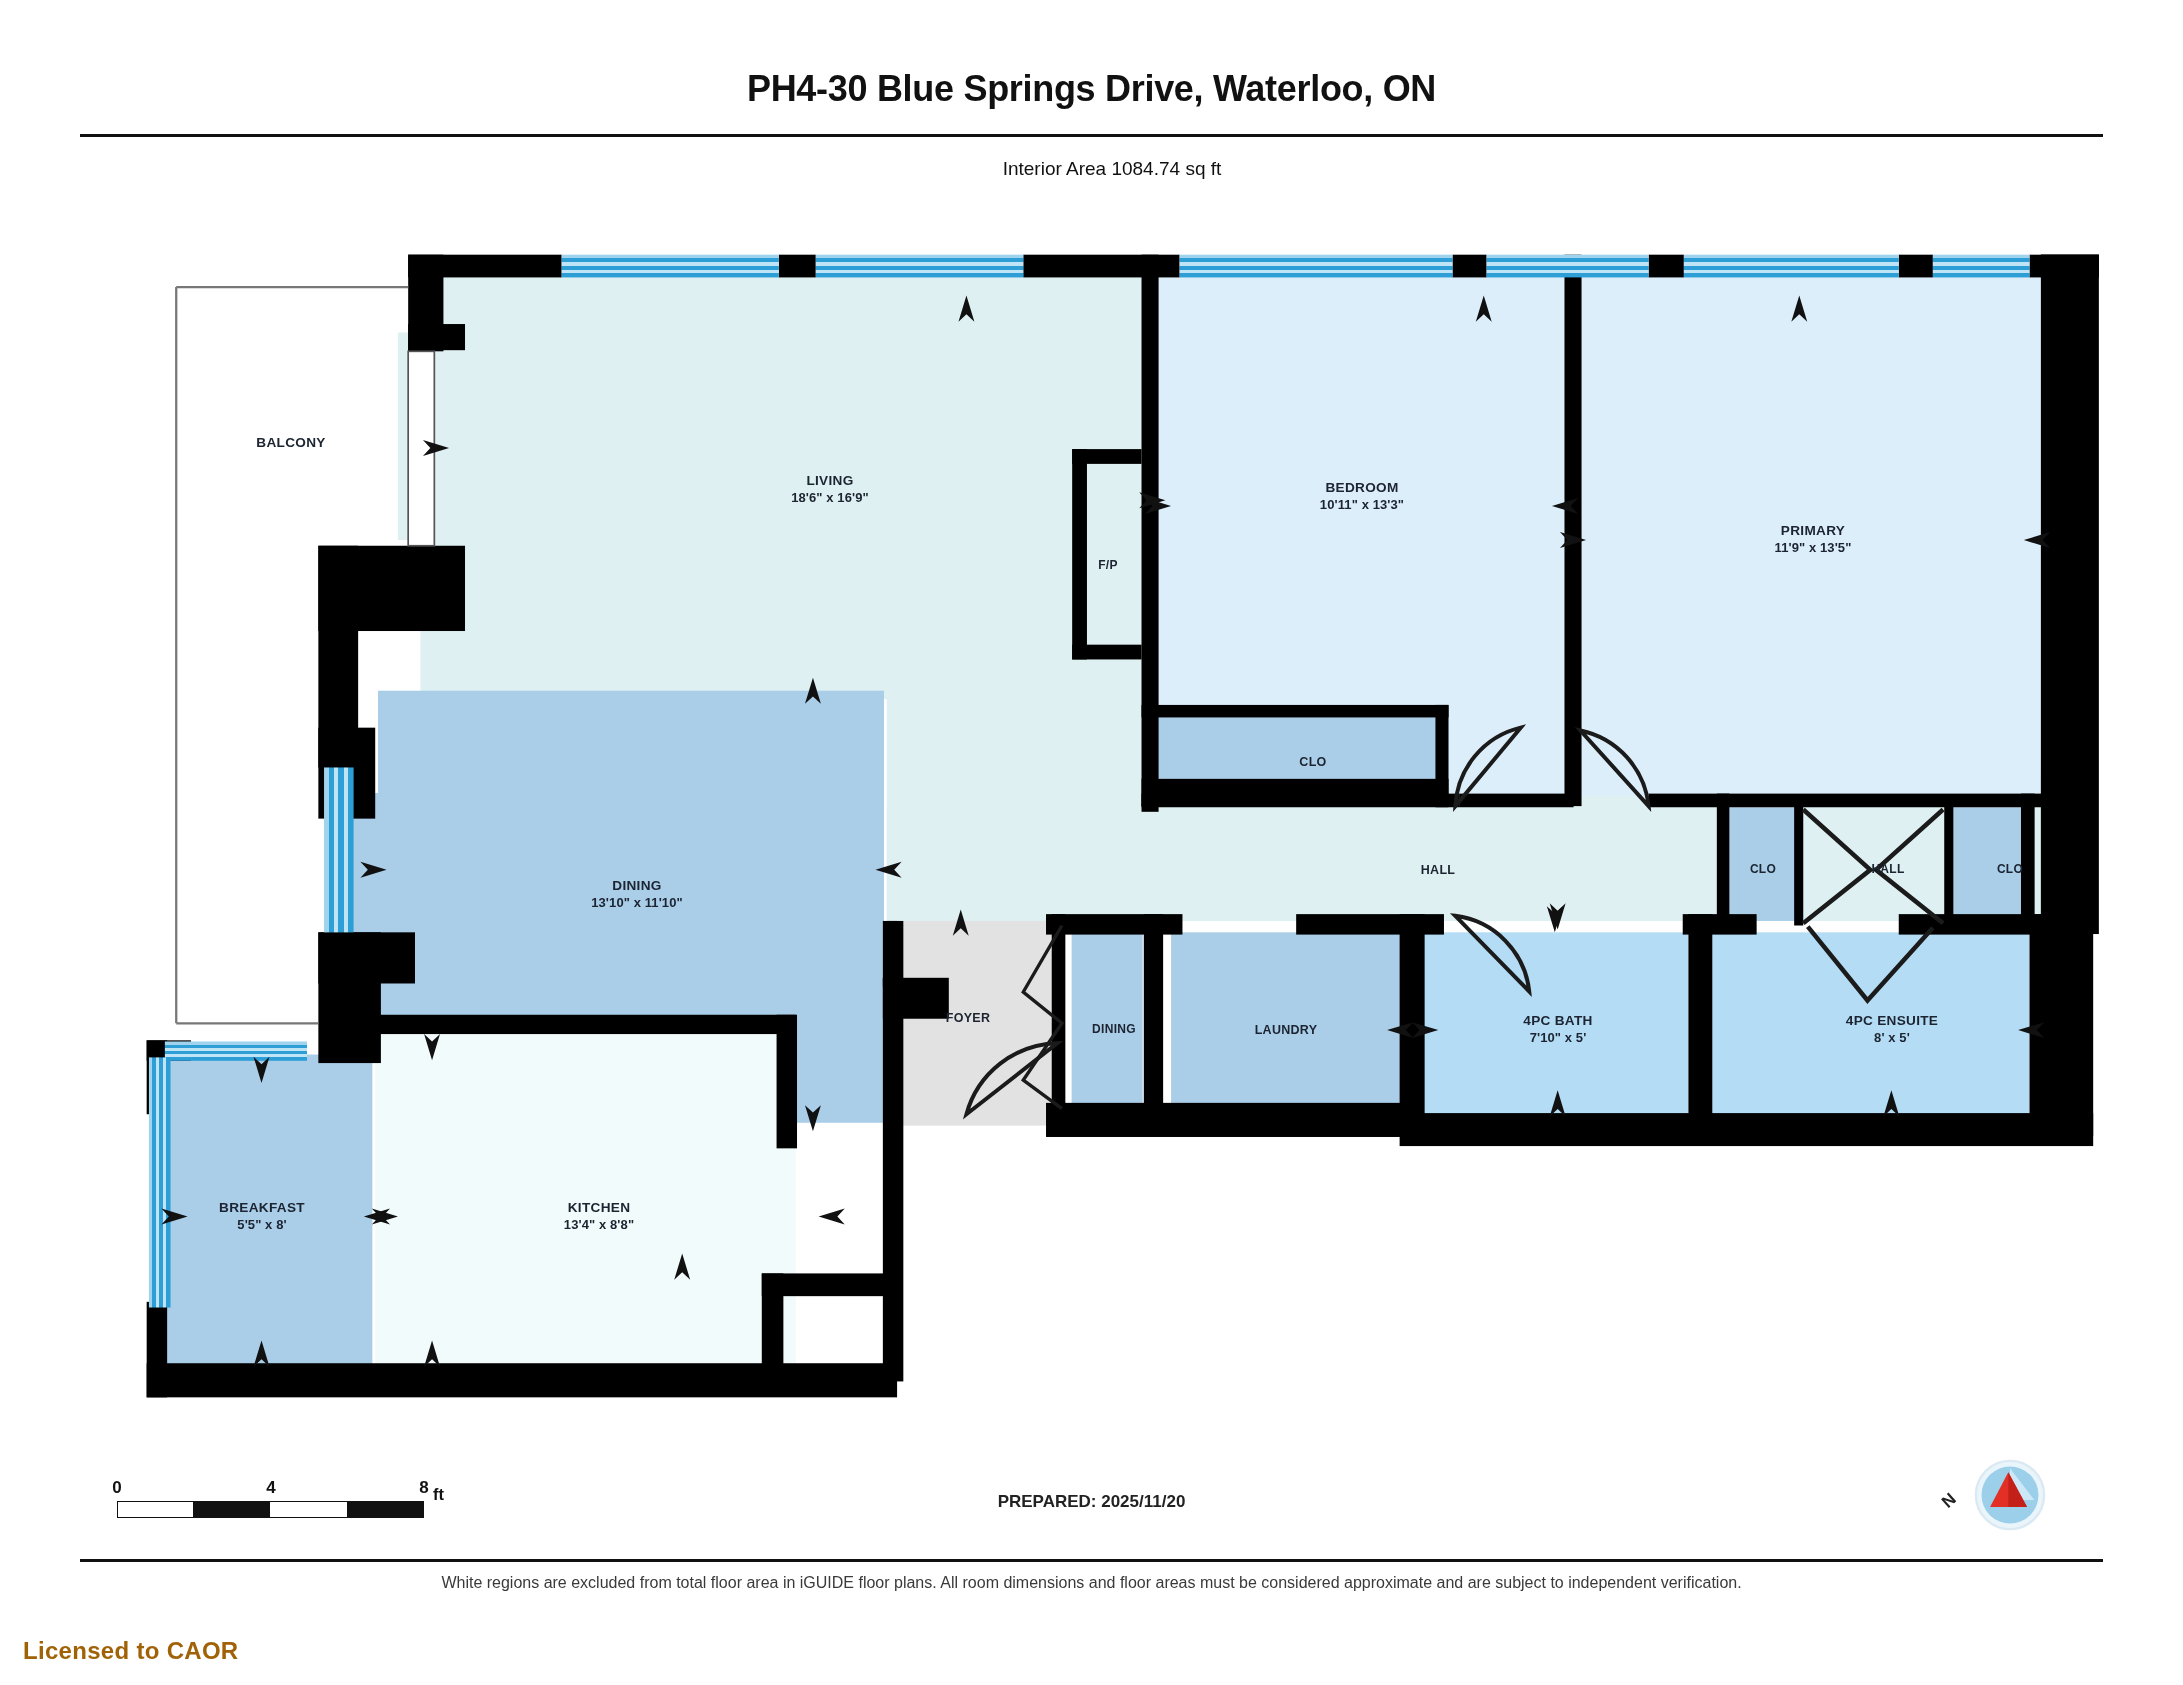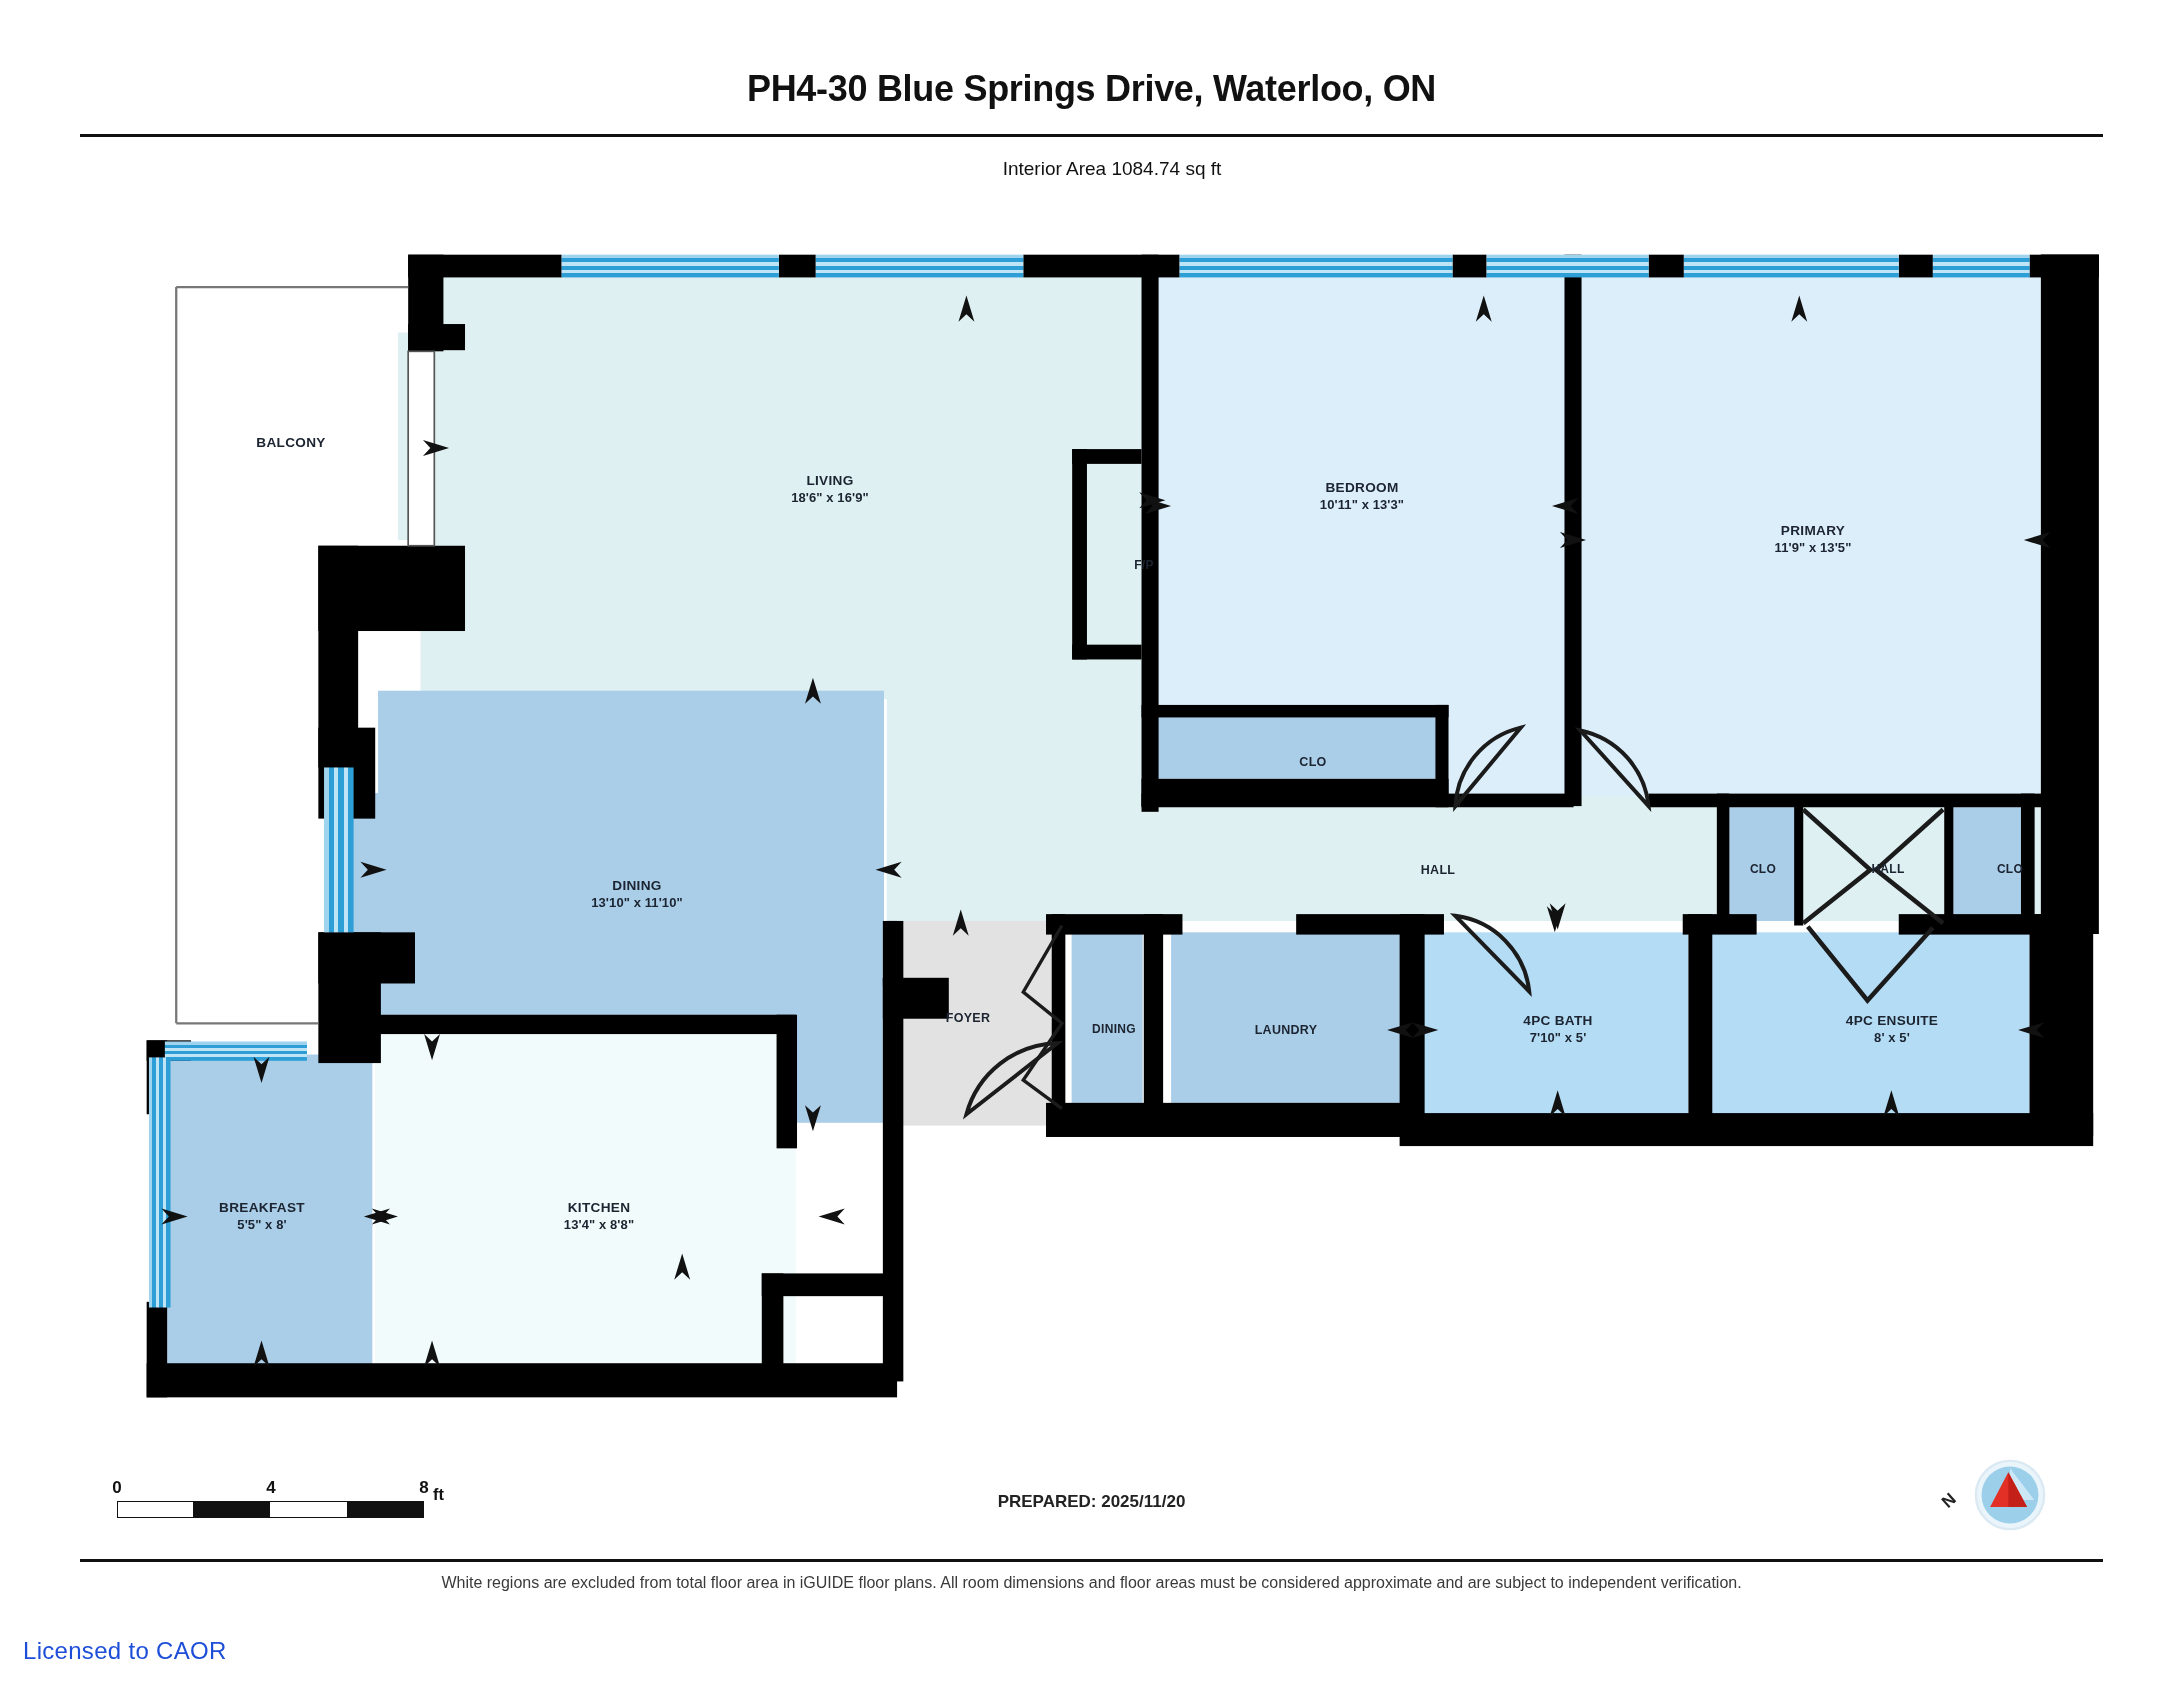--- a/index.html
+++ b/index.html
@@ -72,21 +72,21 @@
     transform:rotate(-42deg);
   }
 
   .hrule-bot{position:absolute;left:80px;right:80px;top:1559px;height:2.8px;background:#111;}
   .disclaim{
     position:absolute;left:0;right:0;top:1574px;text-align:center;
     font-size:16px;color:#3a3a3a;
   }
   .licensed{
     position:absolute;left:23px;top:1637px;
-    font-size:24px;font-weight:normal;color:#1d4ed8;letter-spacing:0.3px;
+    font-size:24px;font-weight:bold;color:#a16207;letter-spacing:0.3px;
   }
 </style>
 </head>
 <body>
 
 <div class="page">
 
   <div class="title">PH4-30 Blue Springs Drive, Waterloo, ON</div>
   <div class="hrule-top"></div>
 
@@ -324,21 +324,21 @@
         <path d="M760,1840 l-14,-46 l14,13 l14,-13 z" transform="translate(0,25)"></path>
         <path d="M760,2380 l-14,46 l14,-13 l14,13 z" transform="translate(0,-22)"></path>
         <path d="M1400,1815 l-14,46 l14,-13 l14,13 z" transform="translate(-200,390)"></path>
 
         <path d="M2735,1640 l-14,-46 l14,13 l14,-13 z" transform="translate(0,0)"></path>
       </g>
     </svg>
 
     <div class="rlab" style="left:291px;top:443px;"><span>BALCONY</span></div>
     <div class="rlab" style="left:830px;top:490px;"><span>LIVING</span><br><span class="dim">18'6" x 16'9"</span></div>
-    <div class="rlab xs" style="left:1144px;top:566px;"><span>F/P</span></div>
+    <div class="rlab xs" style="left:1108px;top:566px;"><span>F/P</span></div>
     <div class="rlab" style="left:1362px;top:497px;"><span>BEDROOM</span><br><span class="dim">10'11" x 13'3"</span></div>
     <div class="rlab" style="left:1813px;top:540px;"><span>PRIMARY</span><br><span class="dim">11'9" x 13'5"</span></div>
     <div class="rlab sm" style="left:1313px;top:762px;"><span>CLO</span></div>
     <div class="rlab" style="left:637px;top:895px;"><span>DINING</span><br><span class="dim">13'10" x 11'10"</span></div>
     <div class="rlab sm" style="left:1438px;top:870px;"><span>HALL</span></div>
     <div class="rlab xs" style="left:1763px;top:870px;"><span>CLO</span></div>
     <div class="rlab xs" style="left:1888px;top:870px;"><span>HALL</span></div>
     <div class="rlab xs" style="left:2010px;top:870px;"><span>CLO</span></div>
     <div class="rlab sm" style="left:968px;top:1018px;"><span>FOYER</span></div>
     <div class="rlab xs" style="left:1114px;top:1030px;"><span>DINING</span></div>

